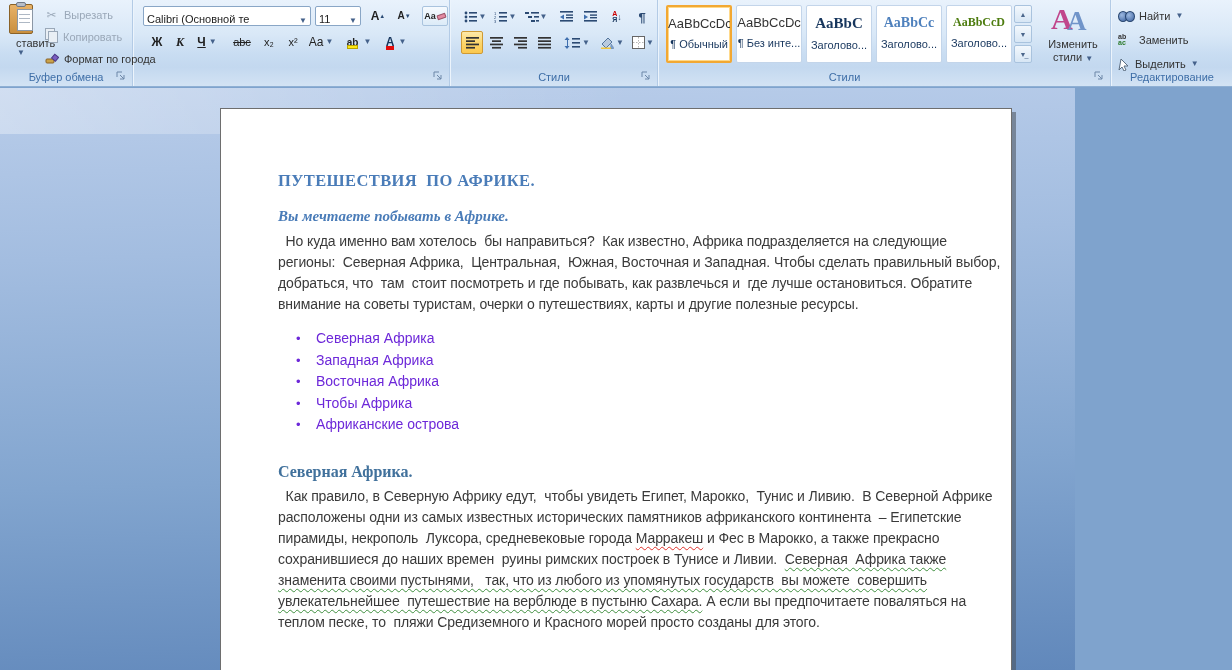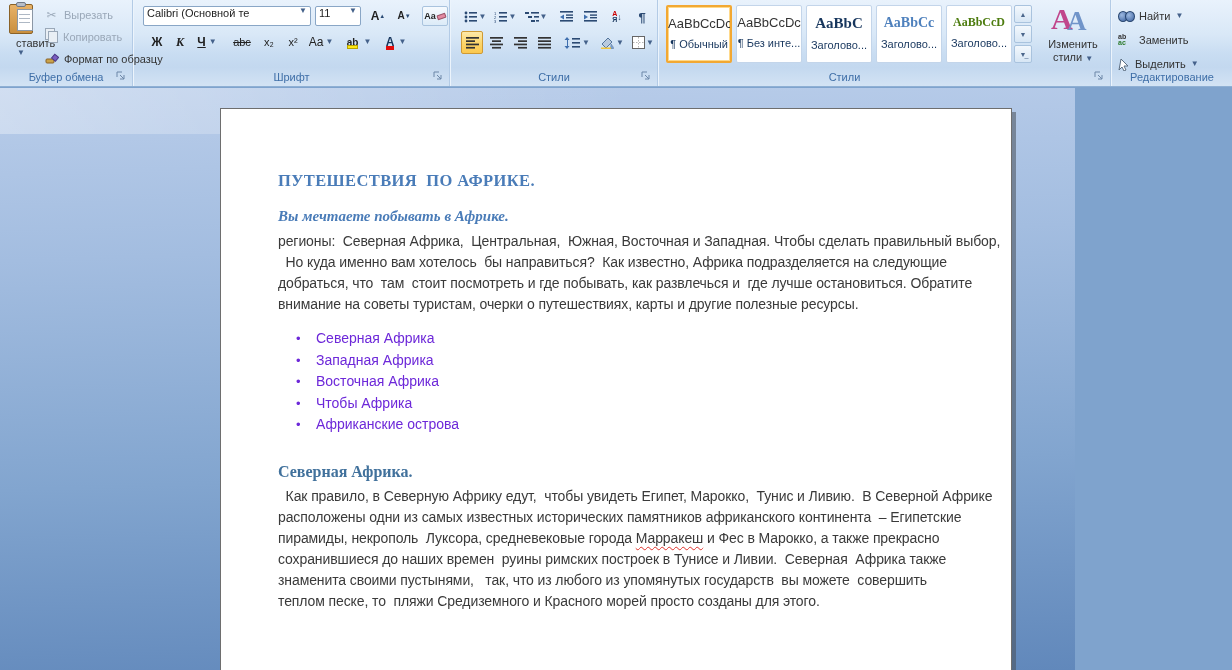--- a/index.html
+++ b/index.html
@@ -32,21 +32,21 @@
     font-size:11px;color:#333;white-space:nowrap;cursor:pointer;}
   .small-cmd.disabled{color:#9aa8b8;cursor:default;}
   .ic{width:15px;display:inline-block;text-align:center;font-size:12px;line-height:1;}
   .ic-scissors{color:#9aa8b8;}
   .ic-copy{position:relative;width:10px;height:12px;border:1px solid #9aa8b8;background:#e9eff5;
     box-shadow:-3px -3px 0 -1px #e9eff5,-3px -3px 0 0 #9aa8b8;margin-left:4px;}
 
   
   .g-font{left:134px;width:316px;}
   .combo{position:absolute;top:6px;height:20px;background:#fff;border:1px solid #89a6c6;border-radius:2px;
-    font-size:11px;color:#222;display:flex;align-items:flex-start;padding:0 3px;overflow:hidden;white-space:nowrap;cursor:pointer;}
+    font-size:11px;color:#222;display:flex;align-items:flex-end;padding:0 3px;overflow:hidden;white-space:nowrap;cursor:pointer;}
   .combo .dd{margin-left:auto;}
   .sbtn{position:absolute;display:flex;align-items:center;justify-content:center;
     height:20px;border:1px solid transparent;border-radius:2px;font-size:12px;color:#222;cursor:pointer;}
   .sbtn .glyph{line-height:1;}
   .row2{top:31px;height:22px;}
   .bar-under{position:relative;}
   .bar-under .bar{position:absolute;left:0;right:0;bottom:-1px;height:4px;border:1px solid #9b9b9b00;}
 
   
   .g-para{left:451px;width:207px;}
@@ -96,21 +96,21 @@
     border:1px solid #6e6e6e;box-shadow:4px 4px 0 rgba(73,80,90,.55);}
 
   .doc-title{margin:62px 0 0 57px;font-family:"Liberation Serif","DejaVu Serif",serif;
     font-size:16.5px;font-weight:bold;color:#4a7cb8;letter-spacing:.4px;}
   .doc-subtitle{margin:17px 0 0 57px;font-family:"Liberation Serif","DejaVu Serif",serif;
     font-size:15px;font-weight:bold;font-style:italic;color:#4a7cb8;}
   .para{margin:6px 0 0 57px;font-size:14px;letter-spacing:-.1px;color:#3a3a3a;}
   .para .tline{line-height:21px;white-space:nowrap;}
   .wavy-red{text-decoration:underline;text-decoration-style:wavy;text-decoration-color:#e0302a;
     text-decoration-thickness:1px;text-underline-offset:3px;}
-  .wavy-green{text-decoration-style:wavy;text-decoration-color:#3f8f3f;
+  .wavy-green{text-decoration:underline;text-decoration-style:wavy;text-decoration-color:#3f8f3f;
     text-decoration-thickness:1px;text-underline-offset:3px;}
   .bullets{margin:13px 0 0 75px;padding:0;list-style:none;font-size:14px;color:#6d28d9;}
   .bullets li{line-height:21.6px;white-space:nowrap;}
   .bullets li::before{content:"\2022";display:inline-block;width:20px;font-size:13px;}
   .doc-heading{margin:27px 0 0 57px;font-family:"Liberation Serif","DejaVu Serif",serif;
     font-size:16px;font-weight:bold;color:#41719c;}
   .para.second{margin-top:5px;}
 </style>
 </head>
 <body>
@@ -139,21 +139,21 @@
         <span class="ic-copy"></span>
         <span>Копировать</span>
       </div>
       <div class="small-cmd" style="top:49px">
         <span class="ic">
           <svg width="14" height="14" viewBox="0 0 14 14">
               <rect x="1" y="8" width="8" height="4" rx="1" fill="#caa24a" stroke="#8a6227"></rect>
               <rect x="8" y="4" width="5" height="5" transform="rotate(40 10 6)" fill="#7a5ec0" stroke="#4d3a85"></rect>
             </svg>
         </span>
-        <span>Формат по образцу</span>
+        <span>Формат по города</span>
       </div>
       <div class="grp-label">Буфер обмена</div>
       <div class="launcher" style="right:5px">
         <svg width="11" height="11">
             <path d="M1 1h5M1 1v5" stroke="#6c87a8" fill="none"></path>
             <path d="M4 4l4 4M8 4v4h-4" stroke="#6c87a8" fill="none"></path>
           </svg>
       </div>
     </div>
 
@@ -210,21 +210,20 @@
         <span class="dd" style="margin-left:5px">▼</span>
       </div>
       <div class="sbtn row2" style="left:246px;width:32px">
         <span class="bar-under" style="font-weight:bold;color:#17365d">
           <span>А</span>
           <span class="bar" style="background:#e20b0b"></span>
         </span>
         <span class="dd" style="margin-left:4px">▼</span>
       </div>
 
-      <div class="grp-label">Шрифт</div>
       <div class="launcher" style="right:5px">
         <svg width="11" height="11">
             <path d="M1 1h5M1 1v5" stroke="#6c87a8" fill="none"></path>
             <path d="M4 4l4 4M8 4v4h-4" stroke="#6c87a8" fill="none"></path>
           </svg>
       </div>
     </div>
 
     <div class="group g-para">
       <div class="tbtn" style="left:10px;top:6px;width:28px;height:22px">
@@ -429,36 +428,37 @@
       <div class="grp-label">Редактирование</div>
     </div>
   </div>
 
   <div class="docarea">
     <div class="sheen"></div>
     <div class="page">
       <div class="doc-title">ПУТЕШЕСТВИЯ &nbsp;ПО АФРИКЕ.</div>
       <div class="doc-subtitle">Вы мечтаете побывать в Африке.</div>
       <div class="para">
+          <div class="tline"><span>&nbsp;&nbsp;Но куда именно вам хотелось &nbsp;бы направиться? &nbsp;Как известно, Африка подразделяется на следующие</span></div>
           <div class="tline"><span>регионы: &nbsp;Северная Африка, &nbsp;Центральная, &nbsp;Южная, Восточная и Западная. Чтобы сделать правильный выбор,</span></div>
-          <div class="tline"><span>&nbsp;&nbsp;Но куда именно вам хотелось &nbsp;бы направиться? &nbsp;Как известно, Африка подразделяется на следующие</span></div>
           <div class="tline"><span>добраться, что &nbsp;там &nbsp;стоит посмотреть и где побывать, как развлечься и &nbsp;где лучше остановиться. Обратите</span></div>
           <div class="tline"><span>внимание на советы туристам, очерки о путешествиях, карты и другие полезные ресурсы.</span></div>
         </div>
       <ul class="bullets">
           <li>Северная Африка</li>
           <li>Западная Африка</li>
           <li>Восточная Африка</li>
           <li>Чтобы Африка</li>
           <li>Африканские острова</li>
         </ul>
       <div class="doc-heading">Северная Африка.</div>
       <div class="para second">
           <div class="tline"><span>&nbsp;&nbsp;Как правило, в Северную Африку едут, &nbsp;чтобы увидеть Египет, Марокко, &nbsp;Тунис и Ливию. &nbsp;В Северной Африке</span></div>
           <div class="tline"><span>расположены одни из самых известных исторических памятников африканского континента &nbsp;– Египетские</span></div>
           <div class="tline"><span>пирамиды, некрополь &nbsp;Луксора, средневековые города </span><span class="wavy-red">Марракеш</span><span> и Фес в Марокко, а также прекрасно</span></div>
           <div class="tline"><span>сохранившиеся до наших времен &nbsp;руины римских построек в Тунисе и Ливии. &nbsp;</span><span class="wavy-green">Северная &nbsp;Африка также</span></div>
           <div class="tline"><span class="wavy-green">знаменита своими пустынями, &nbsp; так, что из любого из упомянутых государств &nbsp;вы можете &nbsp;совершить</span></div>
+          <div class="tline"><span class="wavy-green">увлекательнейшее &nbsp;путешествие на верблюде в пустыню Сахара.</span><span> А если вы предпочитаете поваляться на</span></div>
           <div class="tline"><span>теплом песке, то &nbsp;пляжи Средиземного и Красного морей просто созданы для этого.</span></div>
         </div>
     </div>
   </div>
 </div>
 
 </body></html>

